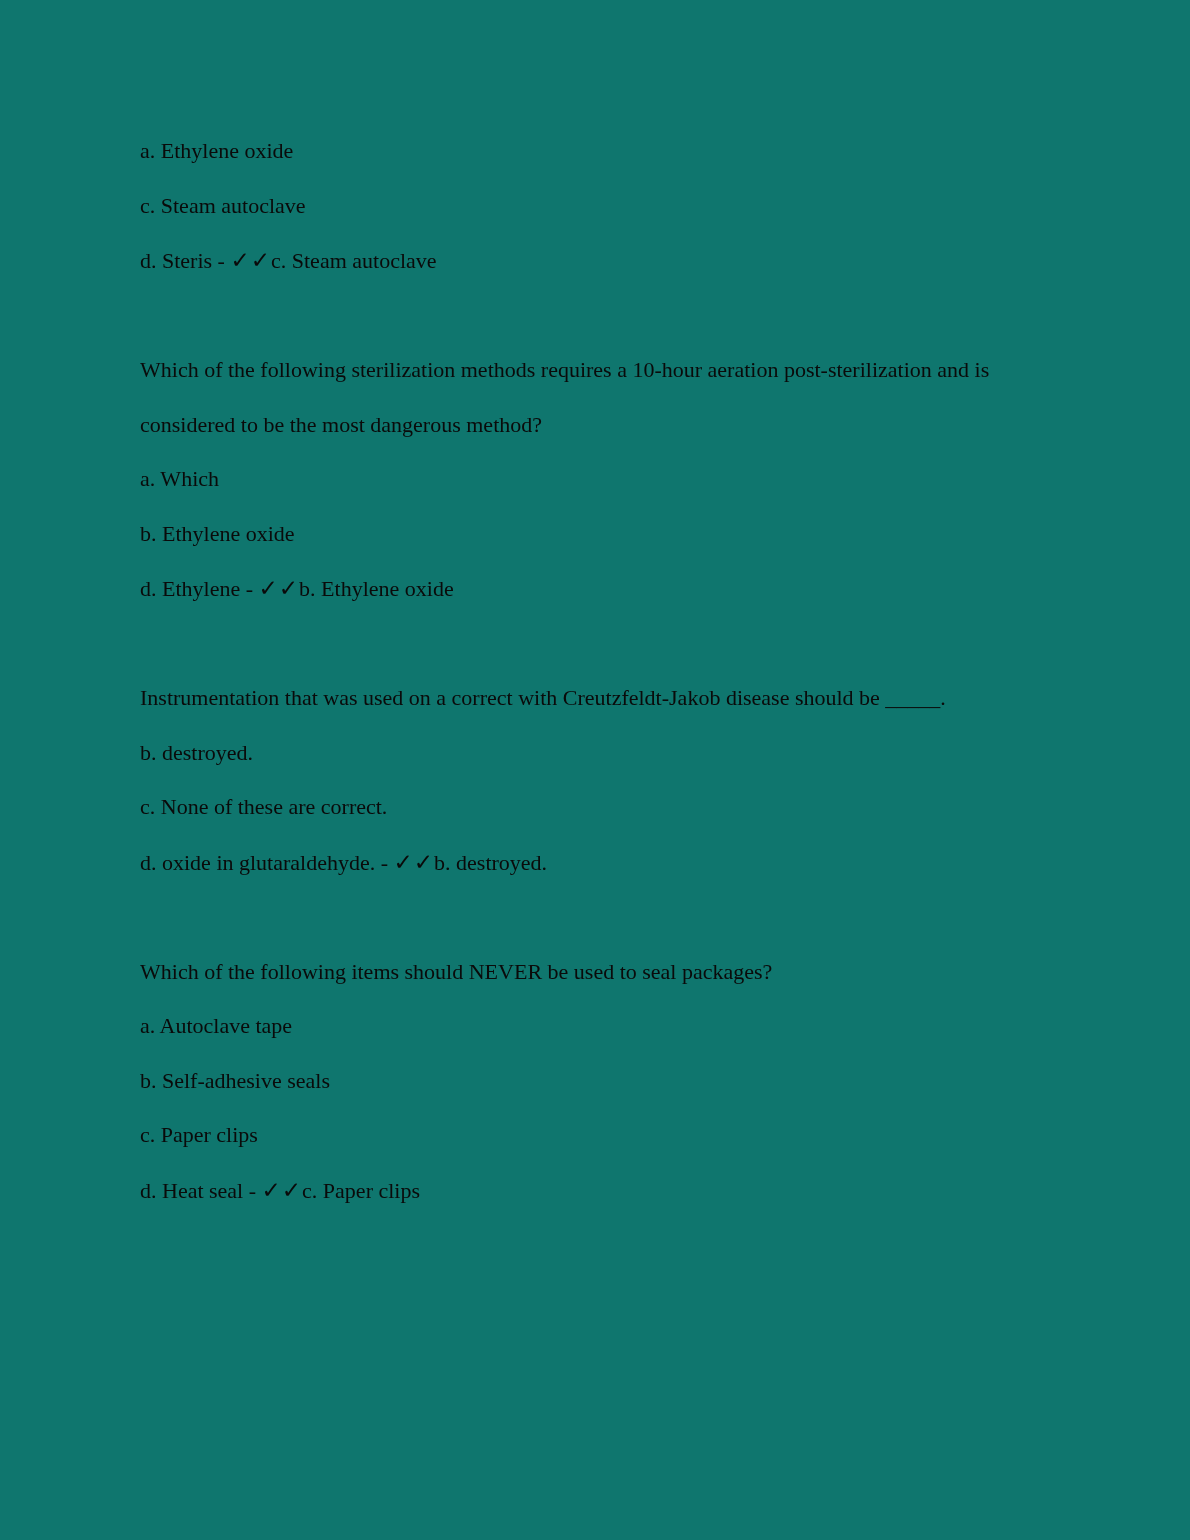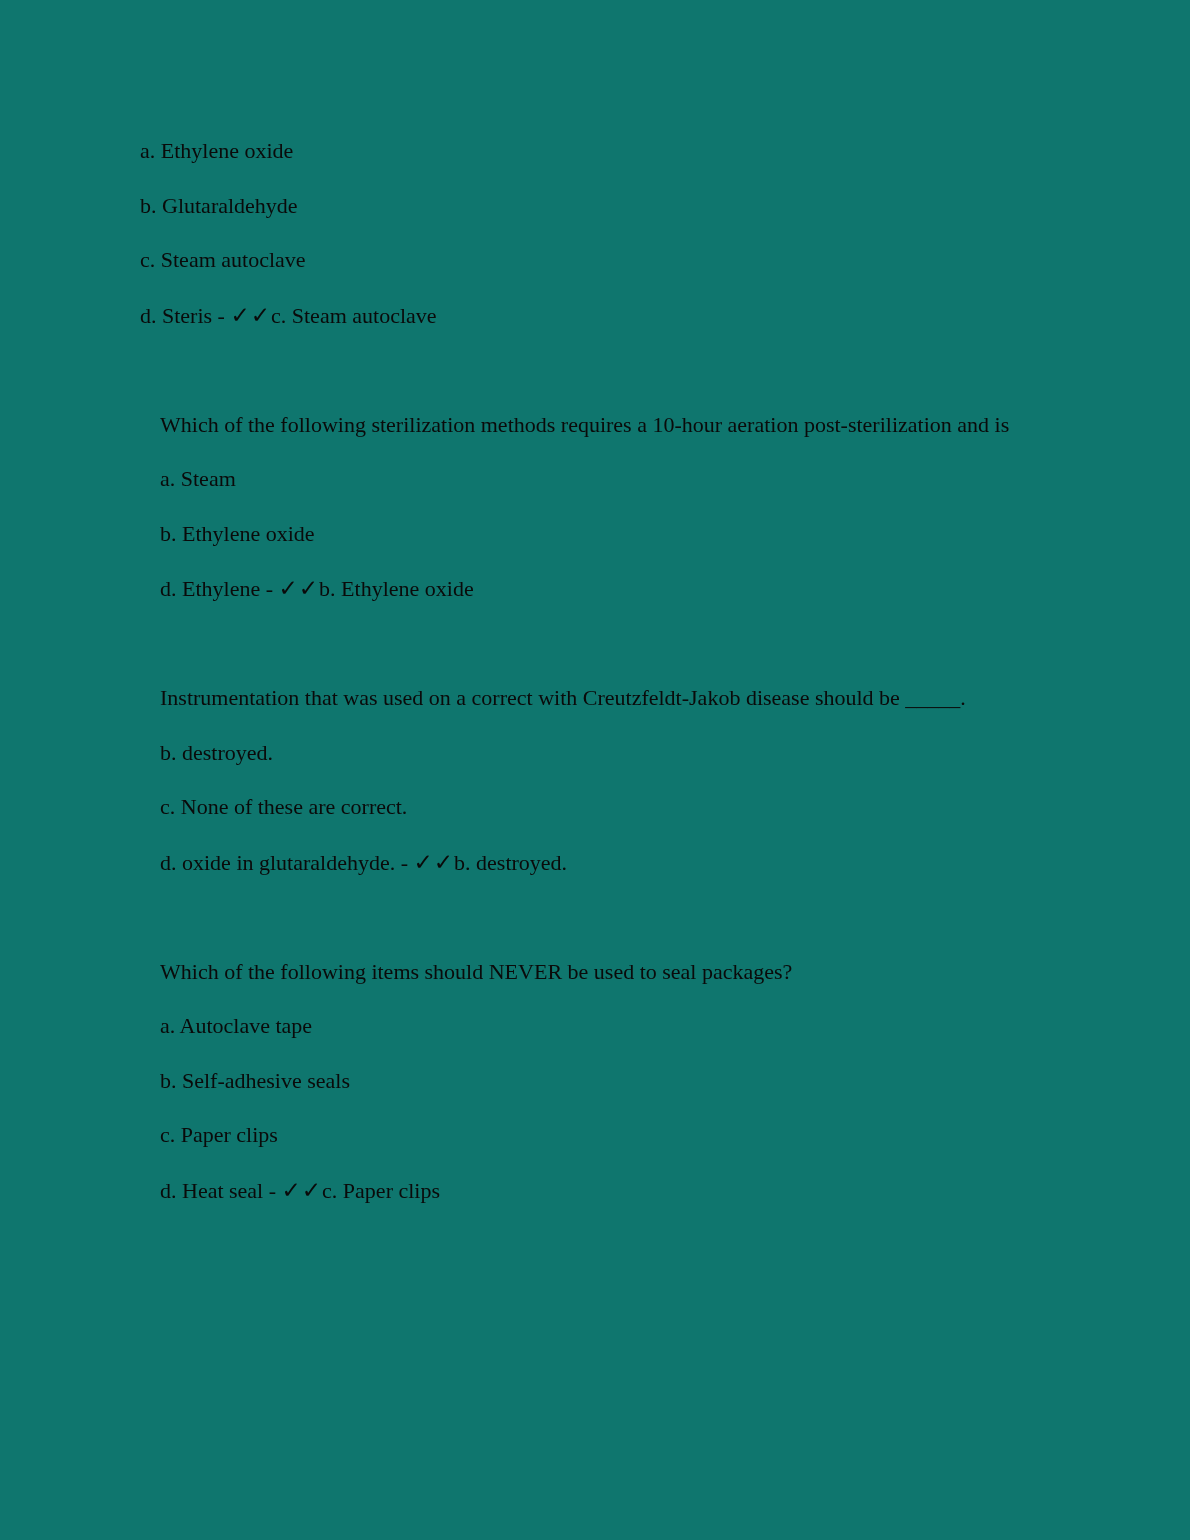--- a/index.html
+++ b/index.html
@@ -18,48 +18,47 @@
     position: absolute;
     left: 140px;
     top: 124px;
     color: #0a0a0a;
     font-family: "Liberation Serif", "DejaVu Serif", serif;
     font-size: 22px;
     line-height: 54.5px;
   }
   .block + .block {
     margin-top: 54.5px;
-    margin-left: 20px;
   }
   .line {
     white-space: nowrap;
   }
   .check {
     font-family: "DejaVu Sans", sans-serif;
     font-weight: bold;
     font-size: 23px;
     letter-spacing: 1px;
   }
 </style>
 </head>
 <body>
 
 <div class="page">
   <div class="doc">
 
     <div class="block">
       <div class="line">a. Ethylene oxide</div>
-      <div class="line">b. Glutaraldehyde</div>
       <div class="line">c. Steam autoclave</div>
       <div class="line"><span>d. Steris - </span><span class="check">✓✓</span><span>c. Steam autoclave</span></div>
     </div>
 
     <div class="block">
       <div class="line">Which of the following sterilization methods requires a 10-hour aeration post-sterilization and is</div>
-      <div class="line">a. Steam</div>
+      <div class="line">considered to be the most dangerous method?</div>
+      <div class="line">a. Which</div>
       <div class="line">b. Ethylene oxide</div>
       <div class="line"><span>d. Ethylene - </span><span class="check">✓✓</span><span>b. Ethylene oxide</span></div>
     </div>
 
     <div class="block">
       <div class="line">Instrumentation that was used on a correct with Creutzfeldt-Jakob disease should be _____.</div>
       <div class="line">b. destroyed.</div>
       <div class="line">c. None of these are correct.</div>
       <div class="line"><span>d. oxide in glutaraldehyde. - </span><span class="check">✓✓</span><span>b. destroyed.</span></div>
     </div>

